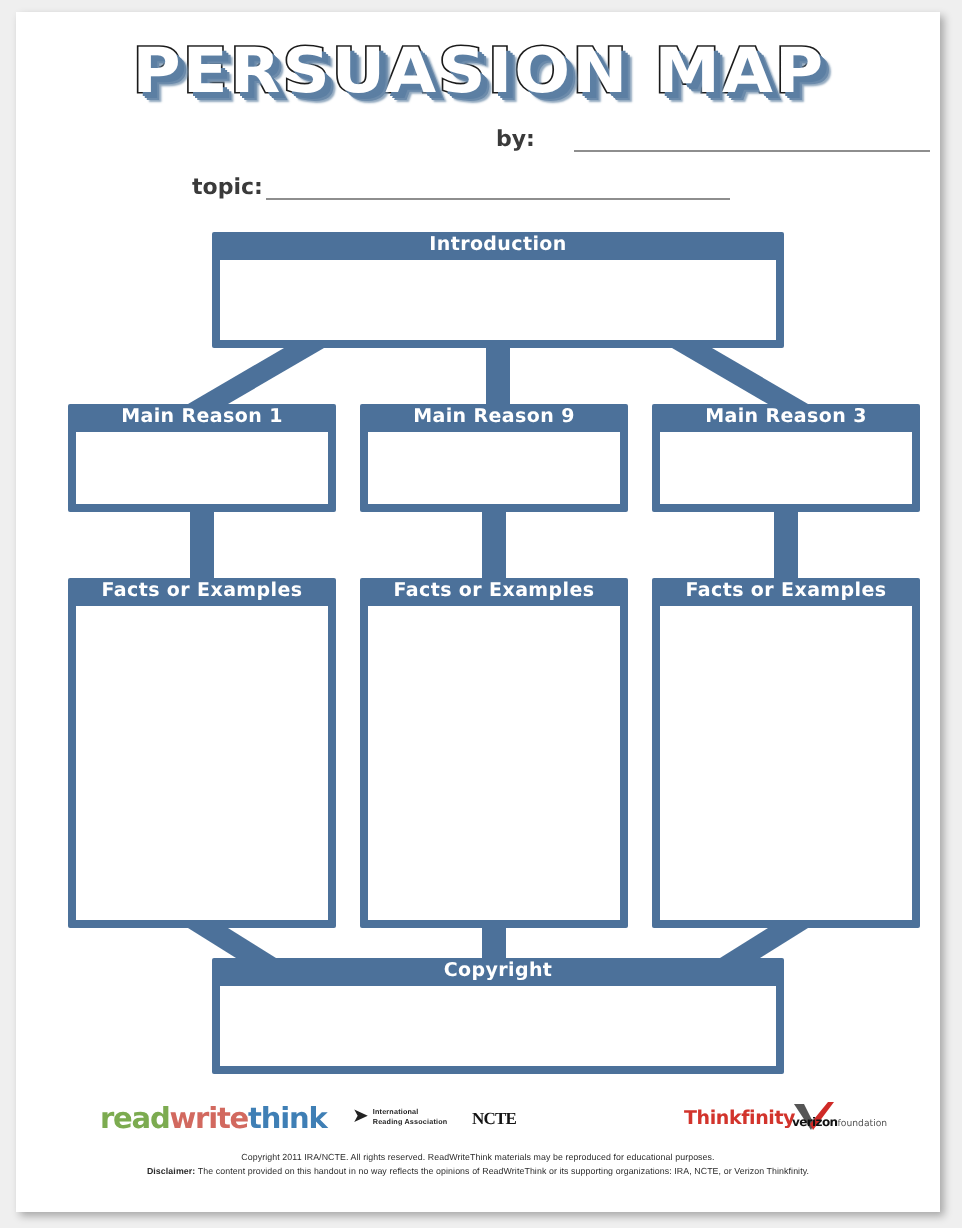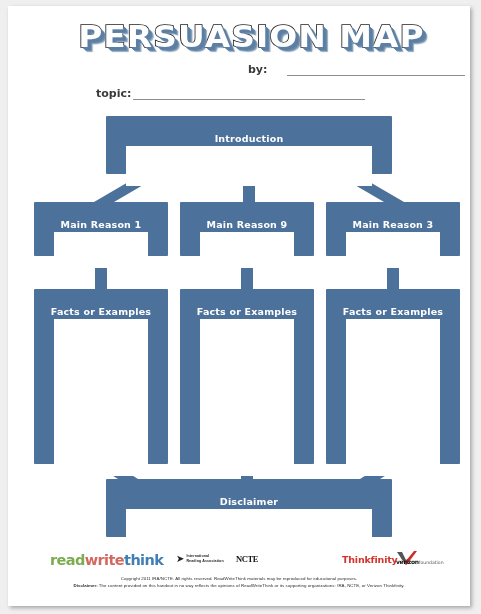--- a/index.html
+++ b/index.html
@@ -29,21 +29,20 @@
     background: #ffffff;
     box-shadow: 2px 2px 4px rgba(0,0,0,0.30);
   }
 
   
   .title-wrap {
     position: absolute;
     left: 0; top: 12px;
     width: 462px;
     text-align: center;
-    margin-left: 12px;
   }
   .title {
     display: inline-block;
     font-family: "DejaVu Sans", sans-serif;
     font-weight: bold;
     font-size: 31px;
     letter-spacing: 1px;
     color: #ffffff;
     -webkit-text-stroke: 1.6px #1b1b1b;
     paint-order: stroke fill;
@@ -78,21 +77,21 @@
     height: 11px;
   }
   .rule-by    { width: 178px; }
   .rule-topic { width: 232px; }
 
   
   .node {
     position: absolute;
     background: #4c719a;
     border-radius: 1px;
-    padding: 16px;
+    padding: 0;
   }
   .node-head {
     color: #ffffff;
     font-family: "DejaVu Sans", sans-serif;
     font-weight: bold;
     font-size: 9.5px;
     text-align: center;
     line-height: 14px;
     height: 14px;
     letter-spacing: .2px;
@@ -286,21 +285,21 @@
     <div class="node facts" id="facts2">
       <div class="node-head">Facts or Examples</div>
       <div class="node-body"></div>
     </div>
     <div class="node facts" id="facts3">
       <div class="node-head">Facts or Examples</div>
       <div class="node-body"></div>
     </div>
 
     <div class="node" id="conclusion">
-      <div class="node-head">Disclaimer</div>
+      <div class="node-head">Copyright</div>
       <div class="node-body"></div>
     </div>
 
     <div class="footer">
 
       <div class="logo-rwt"><span class="w-read">read</span><span class="w-write">write</span><span class="w-think">think</span></div>
 
       <div class="logo-ira">
         <span class="ira-mark">➤</span>
         <span>

